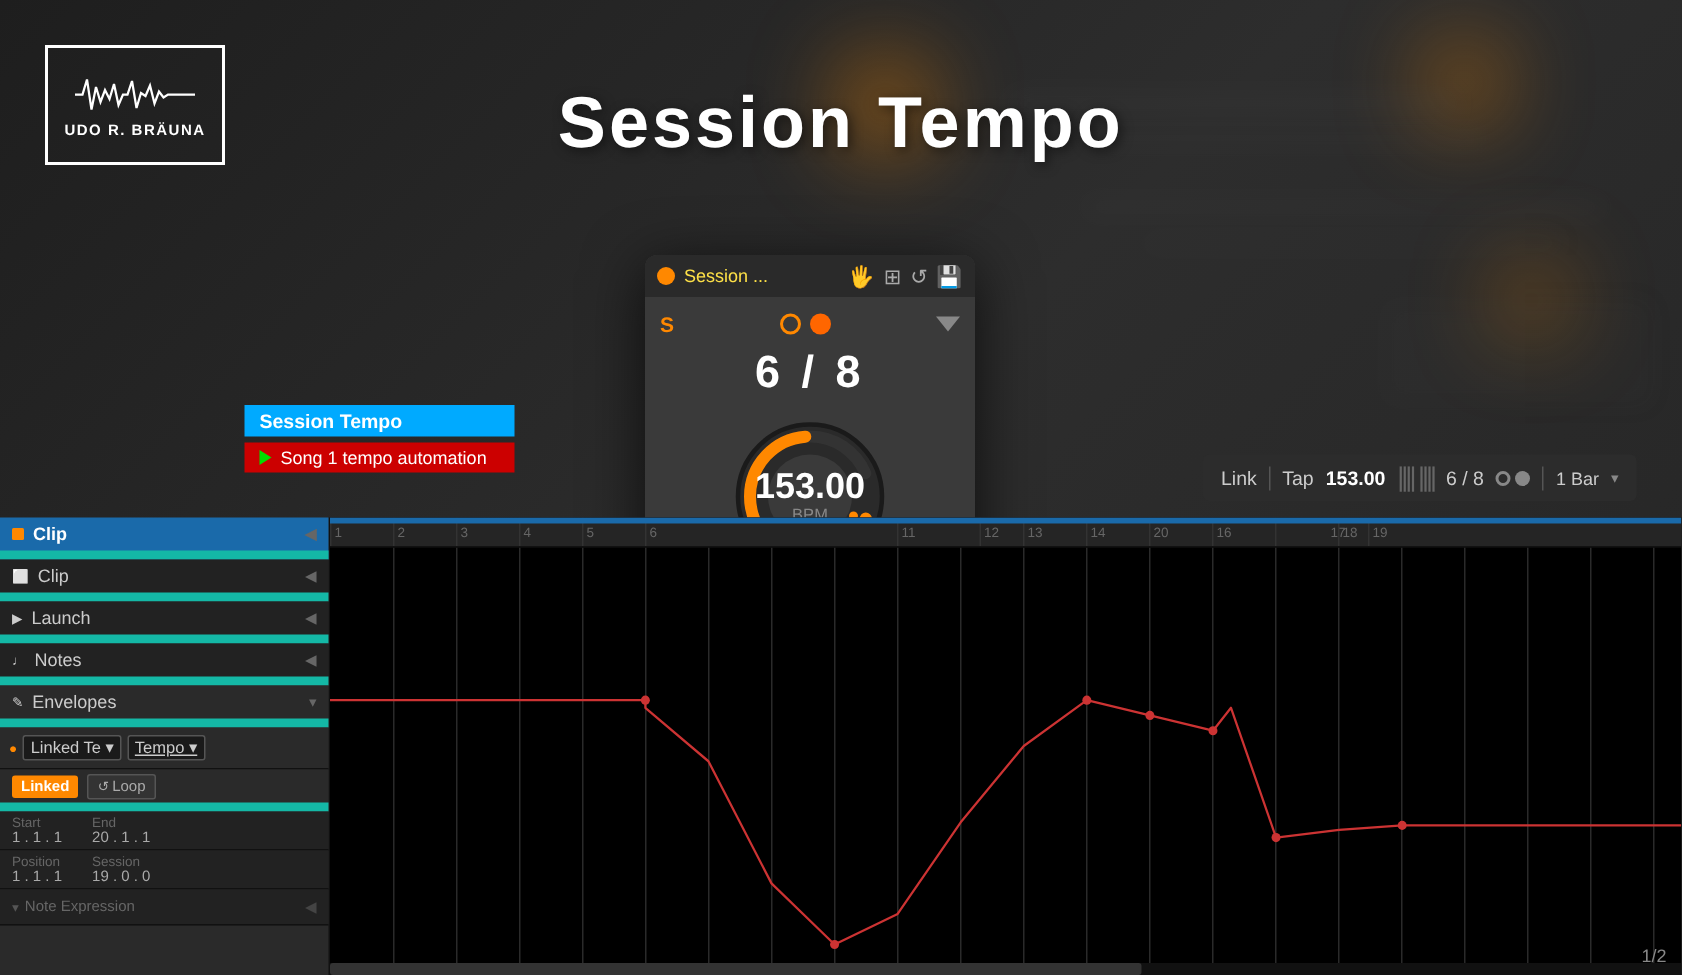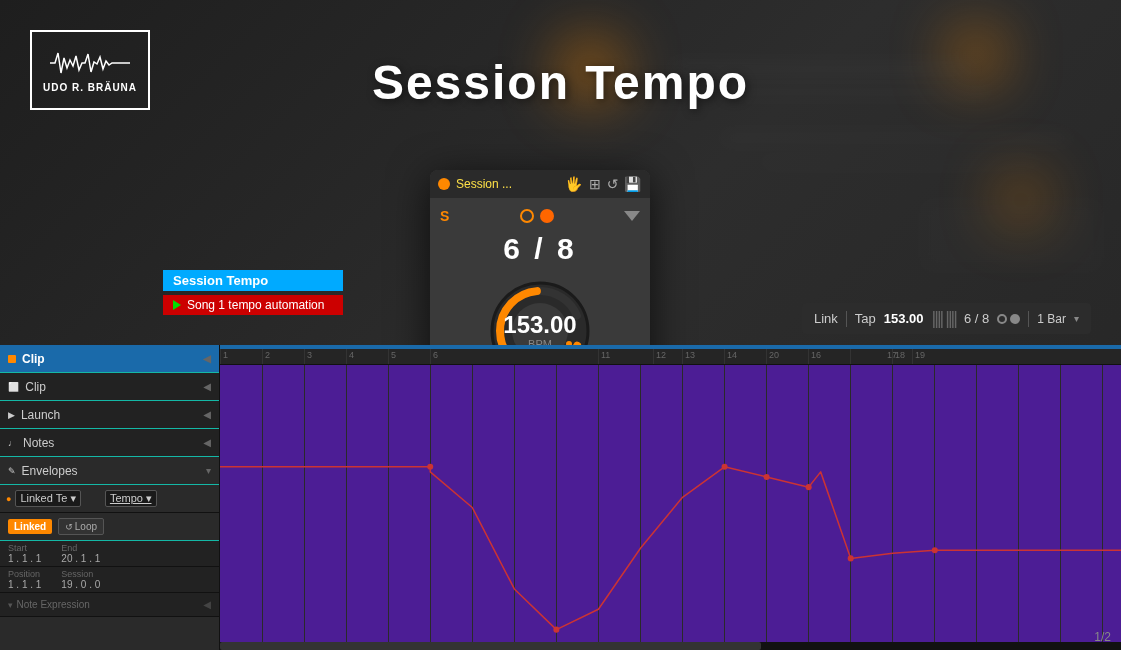--- a/index.html
+++ b/index.html
@@ -341,21 +341,21 @@
       background: #2a2a2a;
       flex-shrink: 0;
       border-right: 1px solid #111;
     }
 
     .panel-row {
       height: 28px;
       display: flex;
       align-items: center;
       padding: 0 8px;
-      border-bottom: 1px solid #14b8a6;
+      border-bottom: 6px solid #14b8a6;
       font-size: 12px;
       color: #ccc;
       gap: 6px;
     }
     .panel-row.blue-header {
       background: #1a6aaa;
       color: #fff;
       font-weight: bold;
     }
     .panel-row.dark {
@@ -485,21 +485,21 @@
       color: #666;
     }
 
     
     .daw-grid {
       position: absolute;
       top: 20px;
       left: 0;
       right: 0;
       bottom: 0;
-      background: #4c1d95;
+      background: #000000;
       overflow: hidden;
     }
 
     
     .grid-lines {
       position: absolute;
       inset: 0;
     }
 
     .vgrid-line {
@@ -673,21 +673,21 @@
       <span style="font-size:9px;">✎</span>
       <span>Envelopes</span>
       <span style="margin-left:auto;color:#666;font-size:10px;">▾</span>
     </div>
 
     <div class="session-te-row">
       <span style="font-size:9px;color:#ff8800;">●</span>
       <div class="st-dropdown">
         <span>Linked Te ▾</span>
       </div>
-      <div class="st-dropdown" style="margin-left:20px;text-decoration:underline;">
+      <div class="st-dropdown" style="margin-left:0;text-decoration:underline;">
         <span>Tempo ▾</span>
       </div>
     </div>
 
     <div class="panel-row" style="background:#2a2a2a;gap:6px;">
       <span class="linked-btn">Linked</span>
       <div class="loop-btn">
         <span class="loop-icon">↺</span>
         <span>Loop</span>
       </div>

